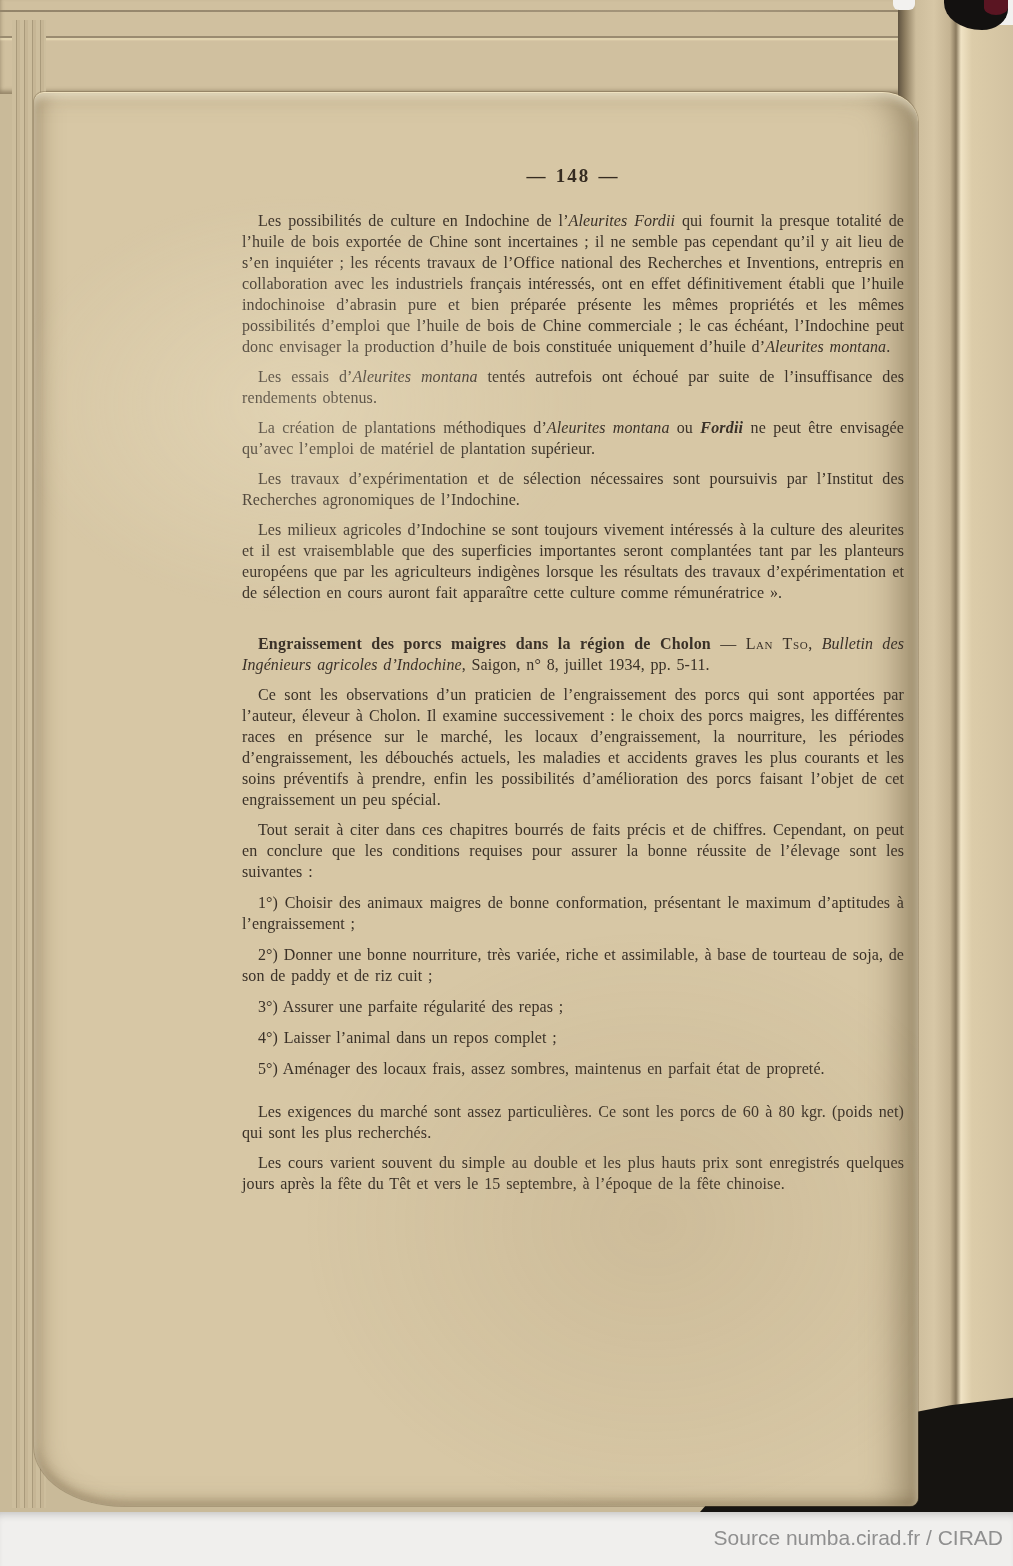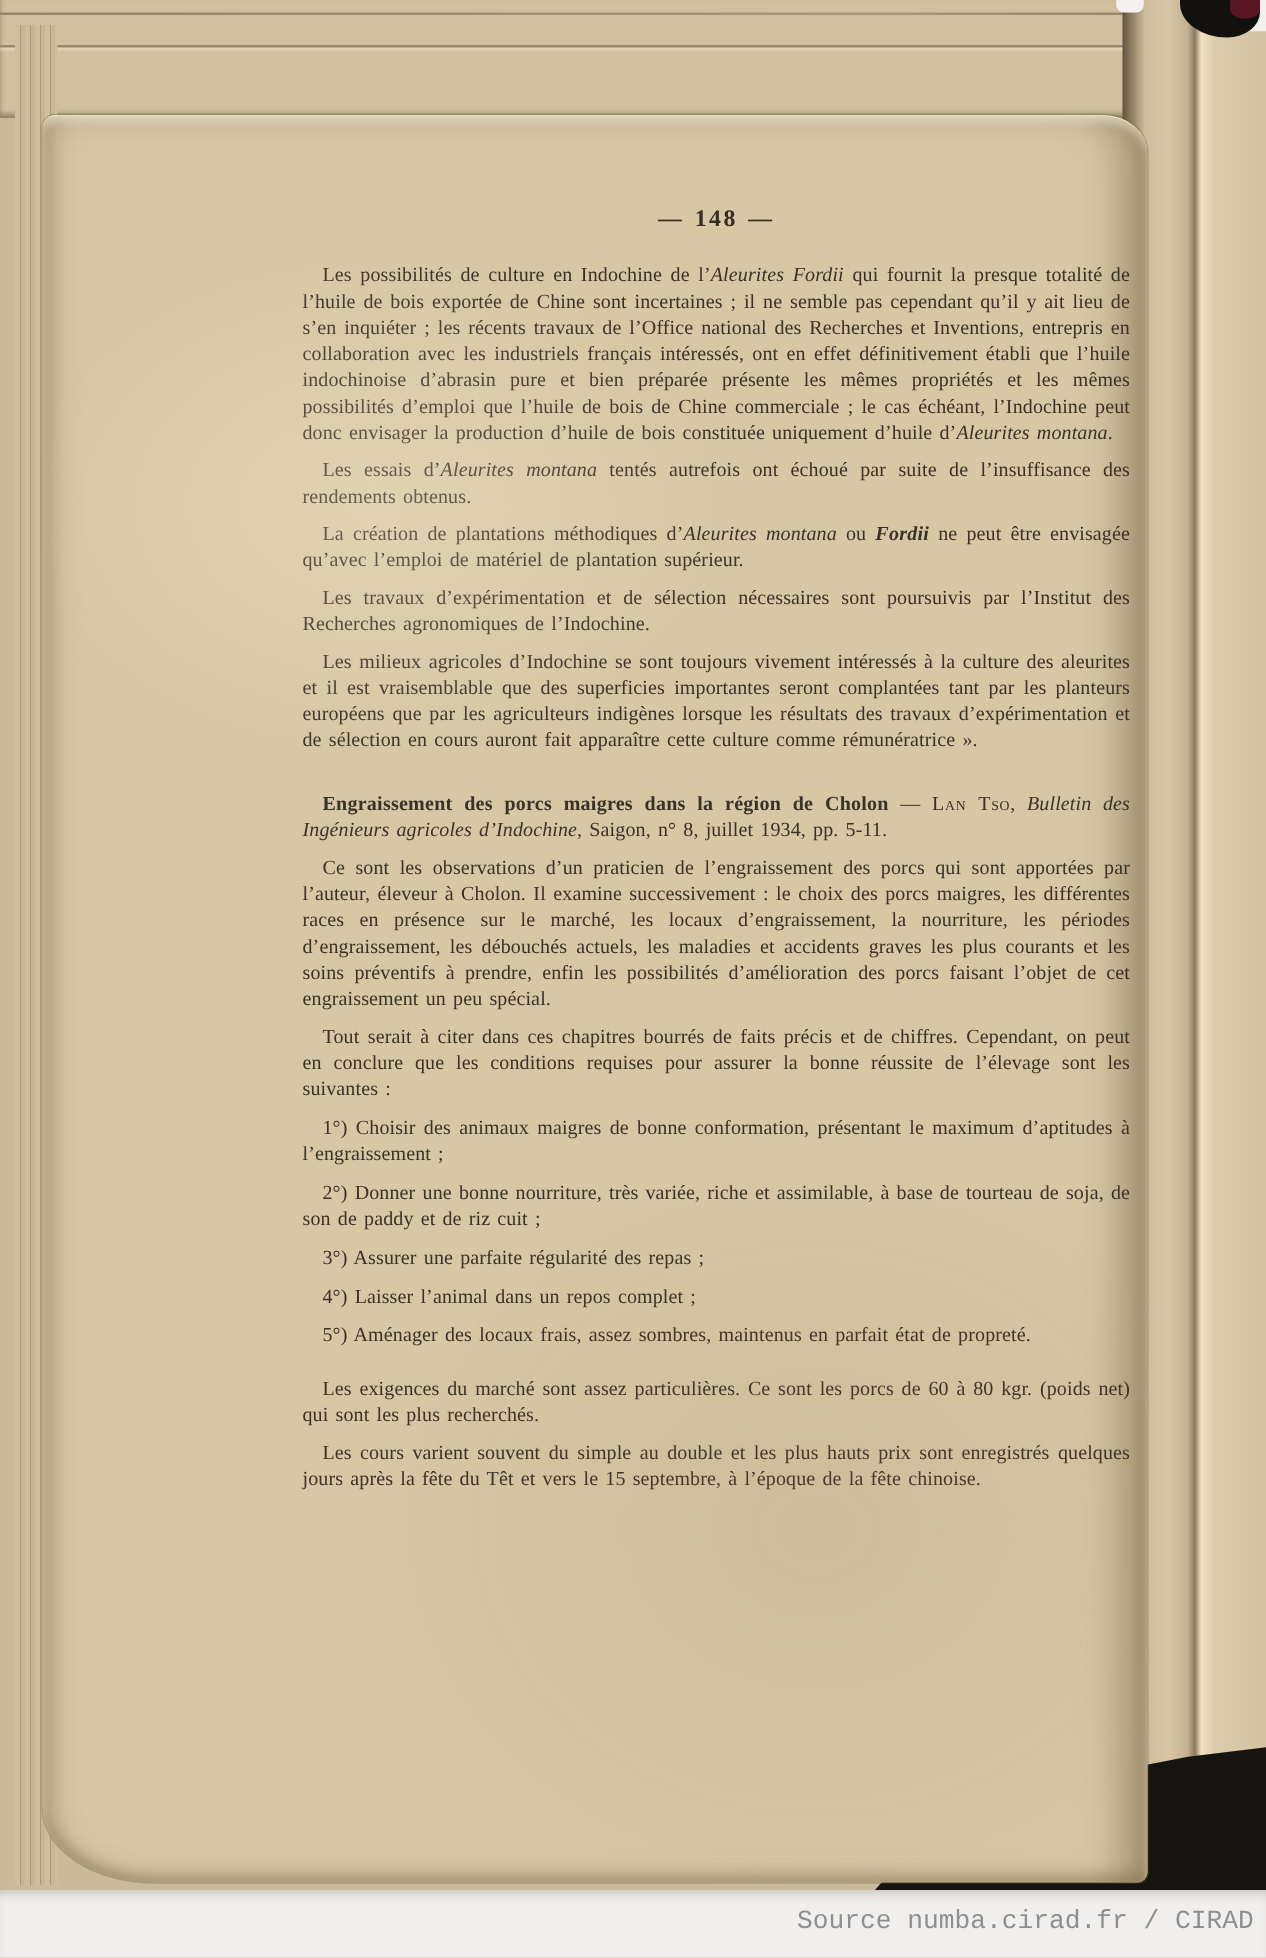--- a/index.html
+++ b/index.html
@@ -67,21 +67,21 @@
   .entry{margin-top:30px;text-indent:16px;}
   .item{margin-top:10px;text-indent:16px;}
   .gap-top{margin-top:22px;}
   .it{font-style:italic;}
   .bd{font-weight:bold;letter-spacing:.2px;}
   .sc{font-variant:small-caps;letter-spacing:.6px;}
   
   .scan-strip{position:absolute;left:0;top:1512px;width:1013px;height:54px;z-index:8;
     background:#f0efed;box-shadow:inset 0 7px 9px -5px rgba(0,0,0,.2);}
   .watermark{position:absolute;right:10px;top:14px;
-    font-family:Liberation Mono, monospace;font-size:21px;color:var(--watermark-gray);}
+    font-family:Liberation Sans, sans-serif;font-size:21px;color:var(--watermark-gray);}
 </style>
 </head>
 <body>
 
 <div class="underlay"></div>
 <div class="stack-top"></div>
 <div class="crease c1"></div>
 <div class="crease c2"></div>
 <div class="stack-left"></div>
 <div class="right-edges"></div>

